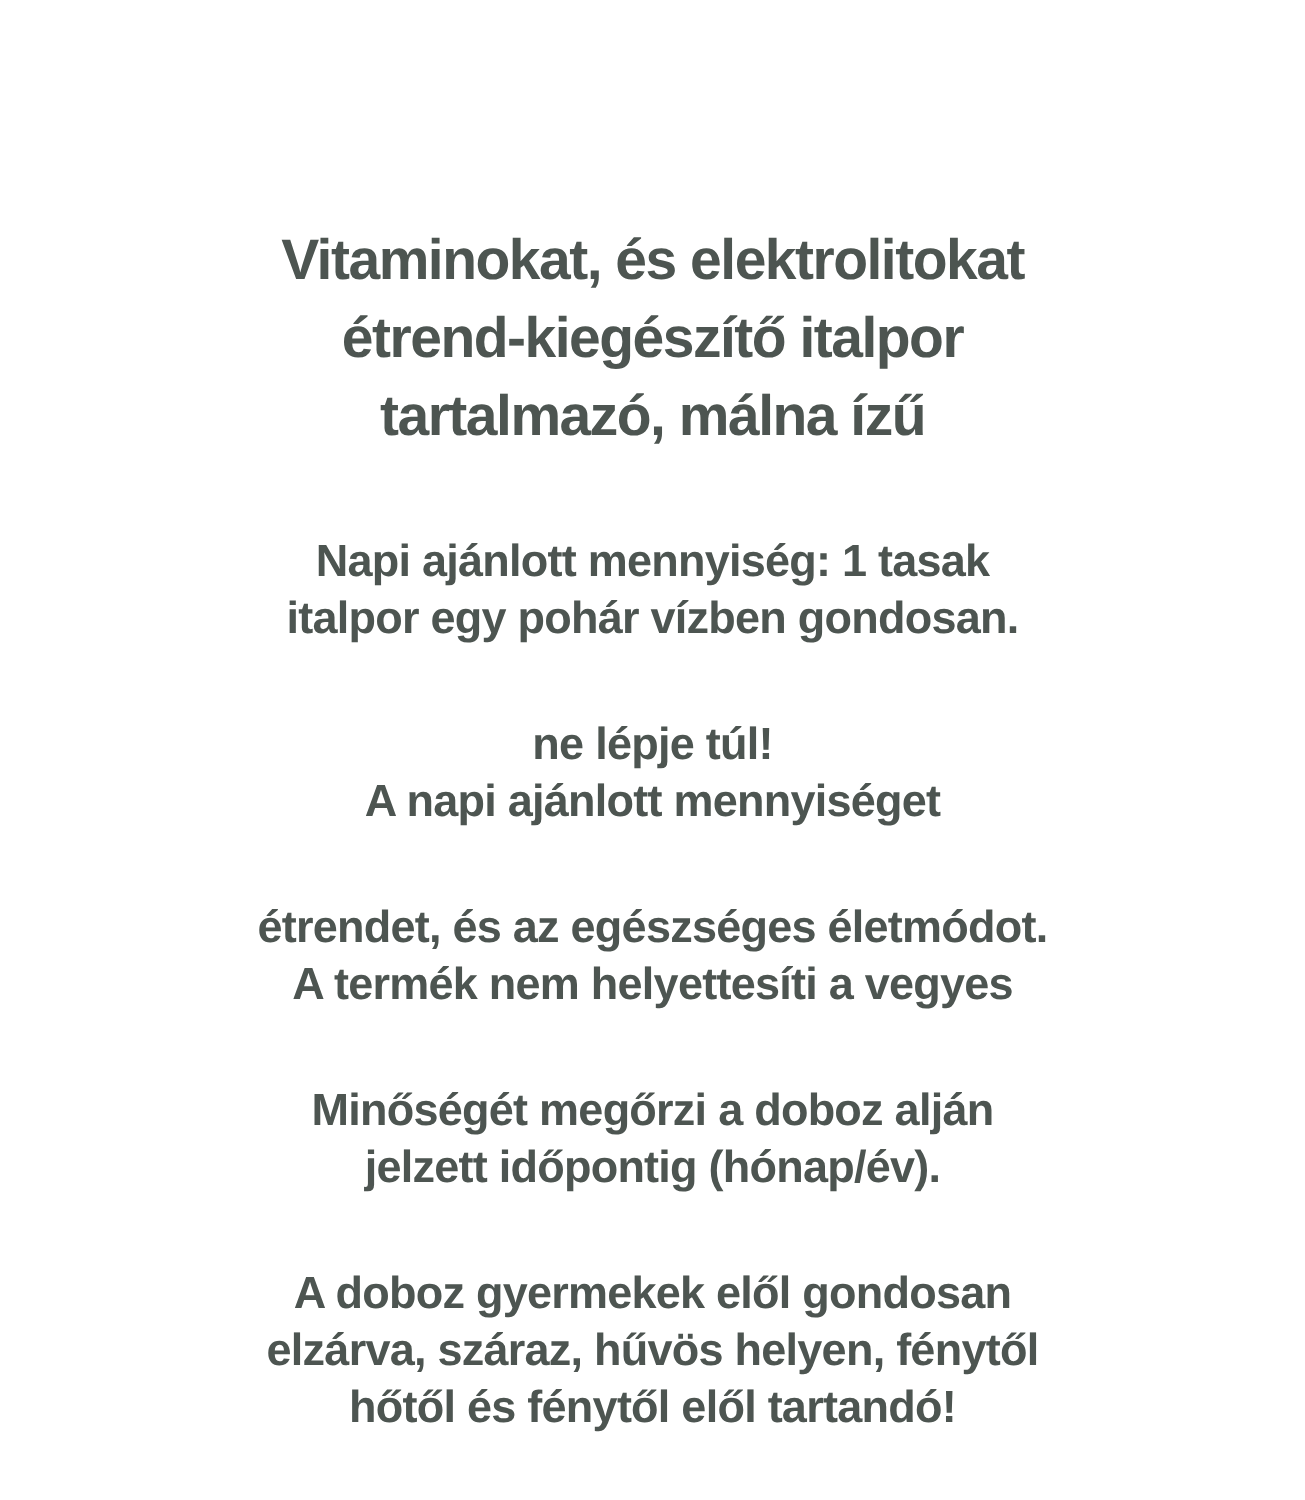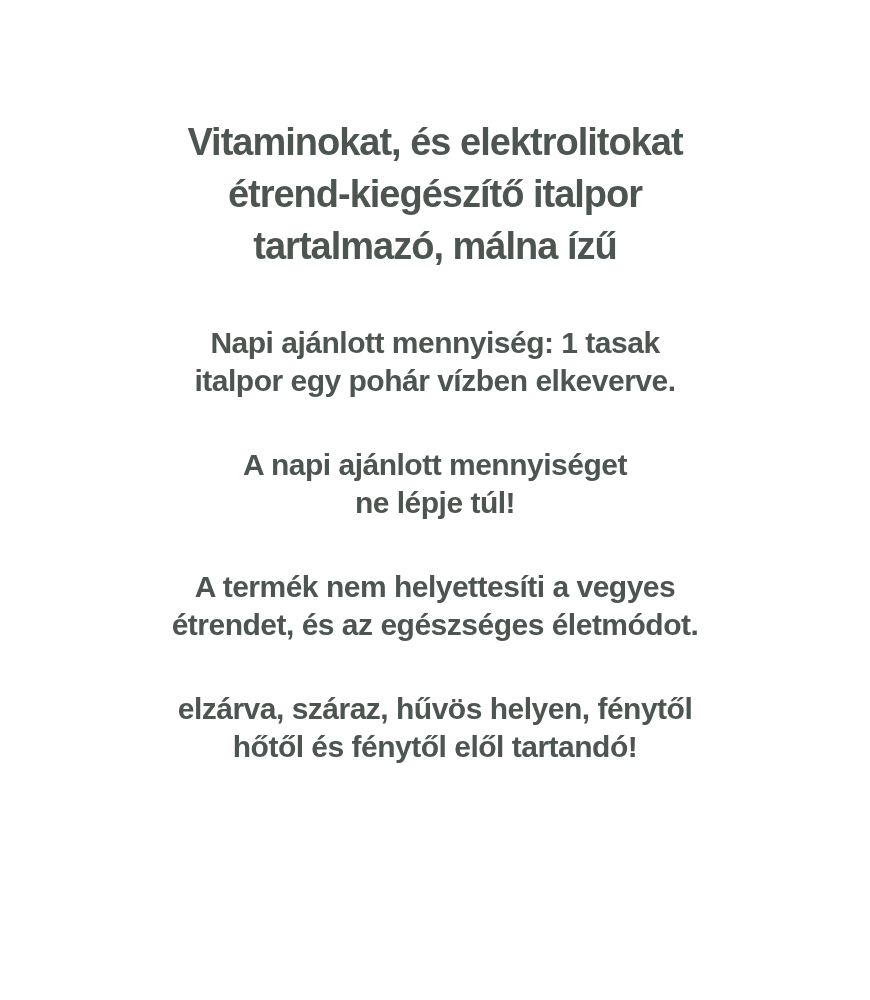--- a/index.html
+++ b/index.html
@@ -18,20 +18,21 @@
     text-align: center;
   }
   .label-block {
     padding-top: 116px;
   }
   .title {
     font-size: 38px;
     font-weight: 700;
     line-height: 52px;
     letter-spacing: -1px;
+    margin-top: 32px;
   }
   .para {
     font-size: 30px;
     font-weight: 700;
     line-height: 38px;
     letter-spacing: -0.5px;
     margin-top: 46px;
   }
   .para.first {
     margin-top: 52px;
@@ -47,33 +48,38 @@
   <div class="label-block">
 
     <div class="title">
       <div class="line">Vitaminokat, és elektrolitokat</div>
       <div class="line">étrend-kiegészítő italpor</div>
       <div class="line">tartalmazó, málna ízű</div>
     </div>
 
     <div class="para first">
       <div class="line">Napi ajánlott mennyiség: 1 tasak</div>
-      <div class="line">italpor egy pohár vízben elkeverve.</div>
+      <div class="line">italpor egy pohár vízben gondosan.</div>
     </div>
 
     <div class="para">
+      <div class="line">ne lépje túl!</div>
       <div class="line">A napi ajánlott mennyiséget</div>
-      <div class="line">ne lépje túl!</div>
     </div>
 
     <div class="para">
+      <div class="line">étrendet, és az egészséges életmódot.</div>
       <div class="line">A termék nem helyettesíti a vegyes</div>
-      <div class="line">étrendet, és az egészséges életmódot.</div>
     </div>
 
+    <div class="para">
+      <div class="line">Minőségét megőrzi a doboz alján</div>
+      <div class="line">jelzett időpontig (hónap/év).</div>
+    </div>
 
     <div class="para">
+      <div class="line">A doboz gyermekek elől gondosan</div>
       <div class="line">elzárva, száraz, hűvös helyen, fénytől</div>
       <div class="line">hőtől és fénytől elől tartandó!</div>
     </div>
 
   </div>
 </div>
 
 </body></html>

